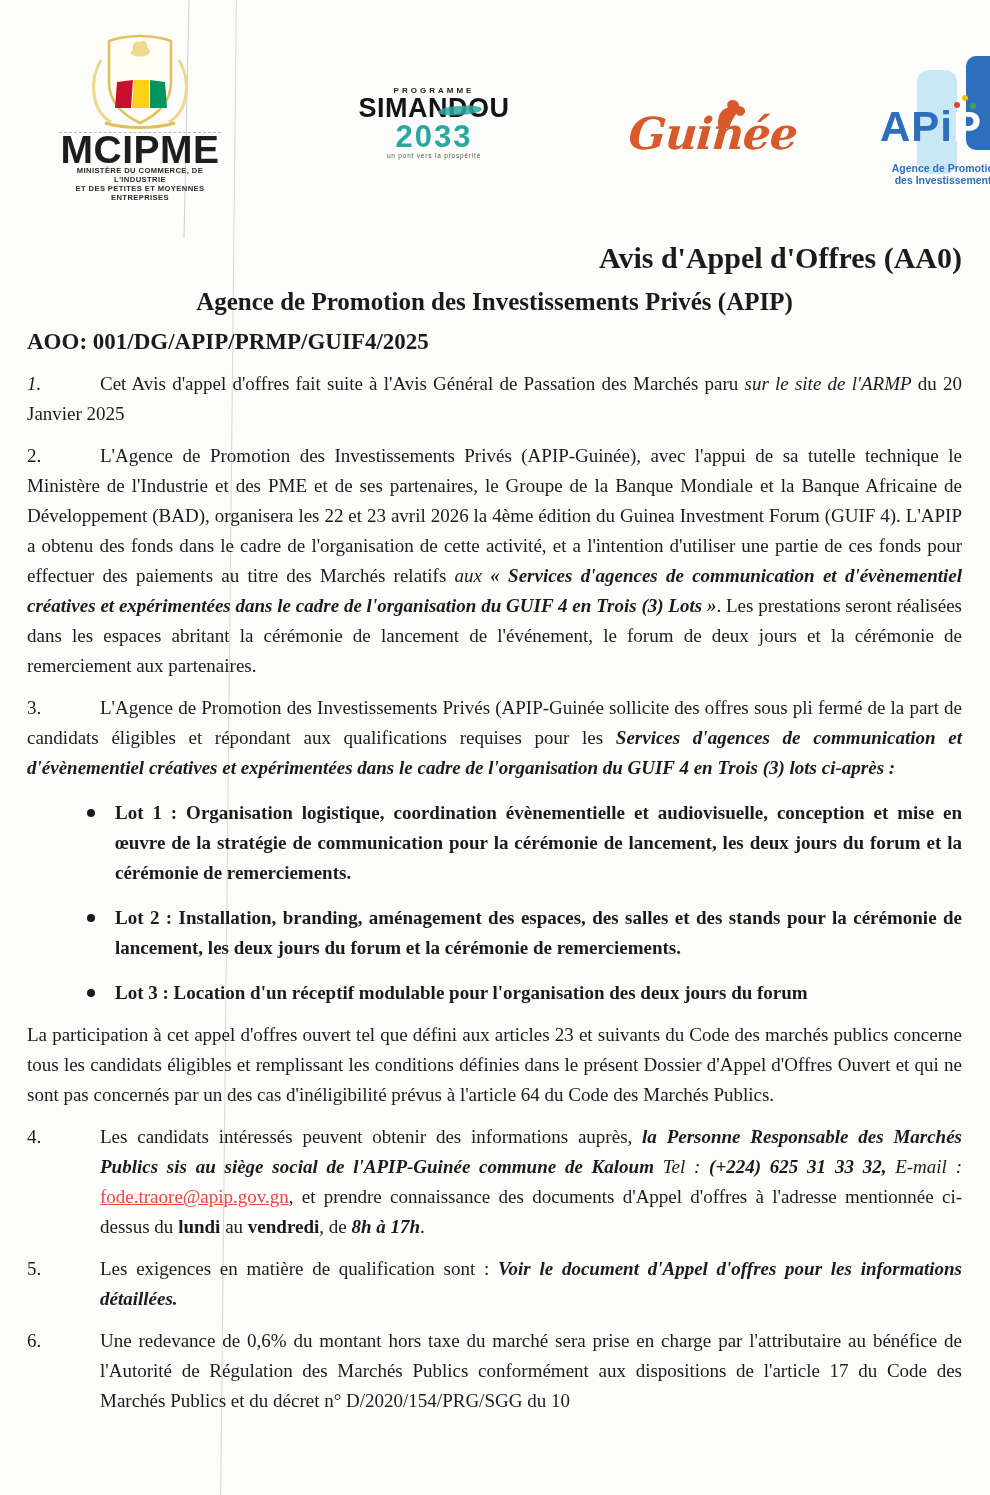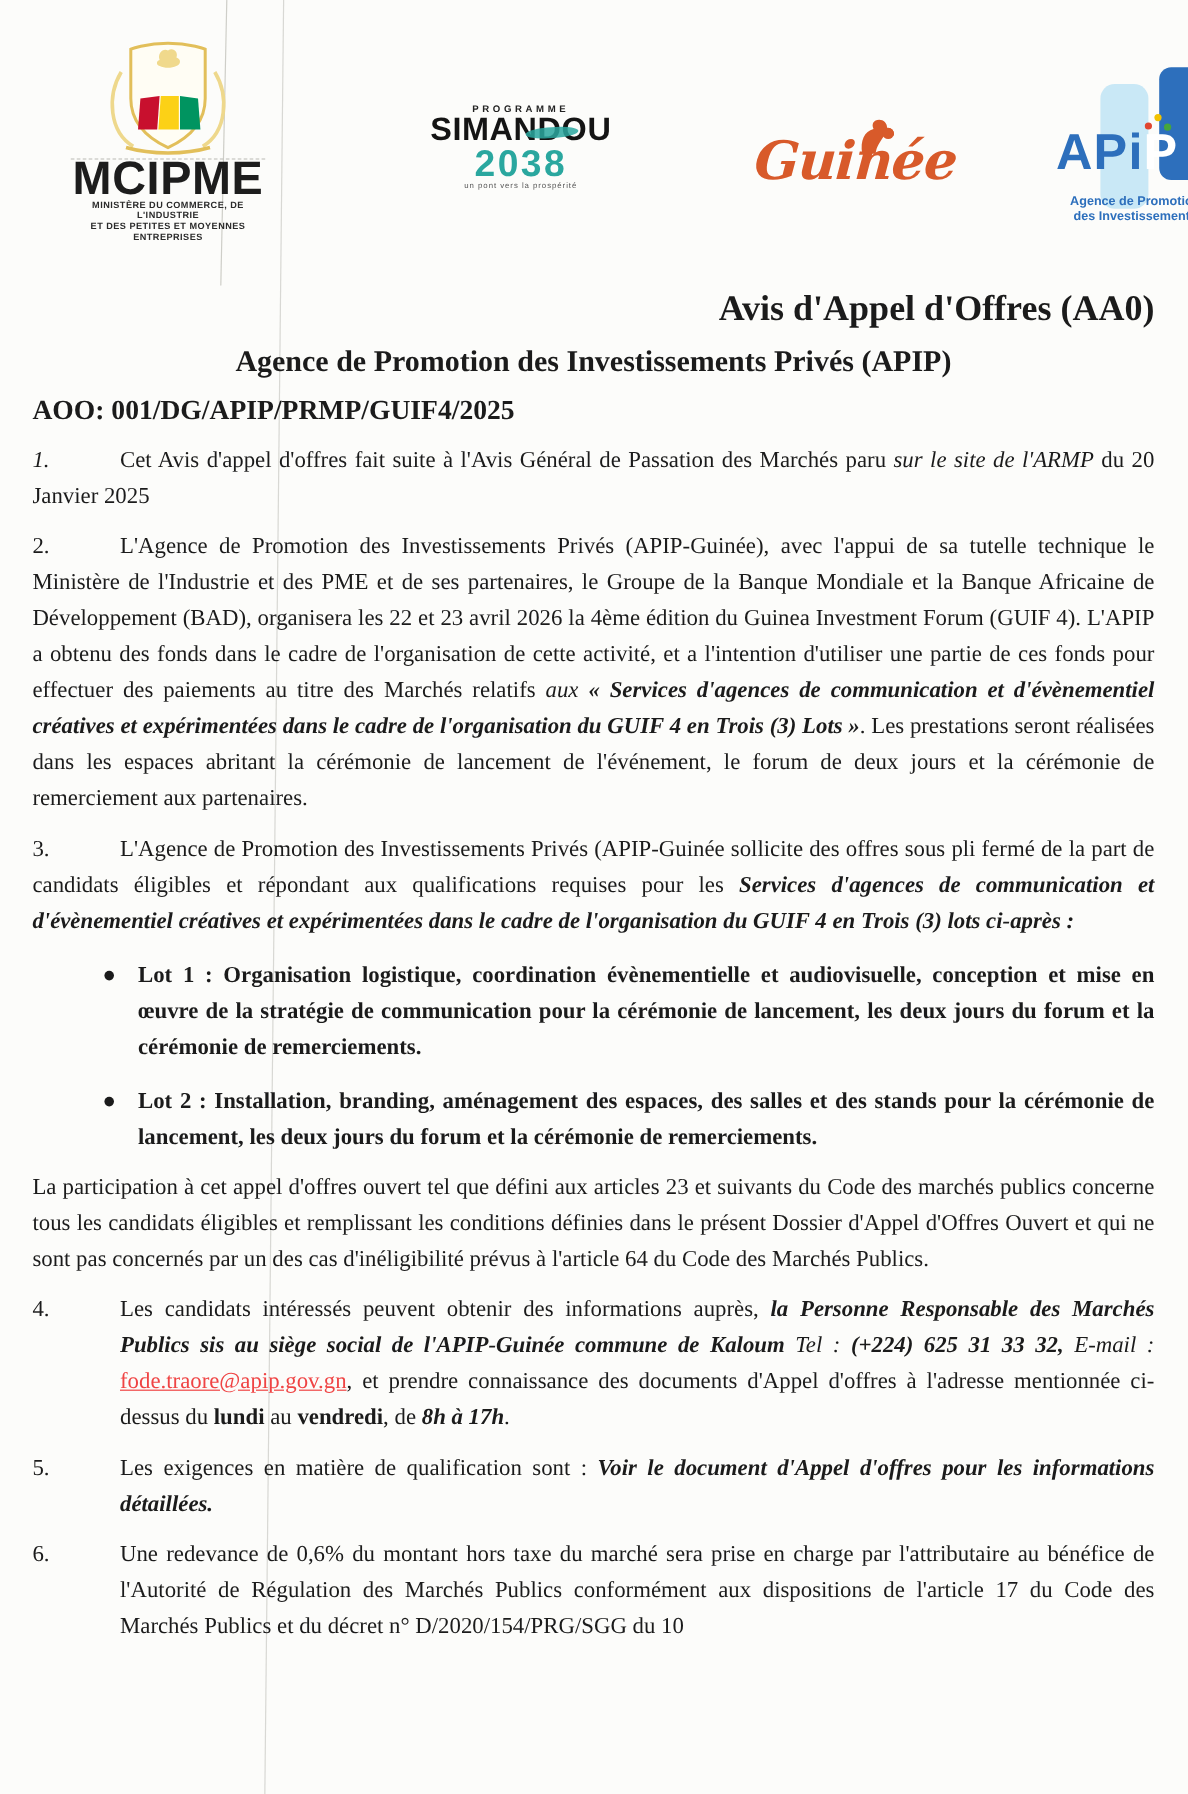--- a/index.html
+++ b/index.html
@@ -99,21 +99,21 @@
     <div class="mcipme-sub">MINISTÈRE DU COMMERCE, DE L'INDUSTRIE</div>
     <div class="mcipme-sub">ET DES PETITES ET MOYENNES ENTREPRISES</div>
   </div>
 
   <div class="logo-simandou">
     <div class="sim-kicker">PROGRAMME</div>
     <div class="sim-name">
       <span>SIMANDOU</span>
       <span class="sim-swoosh"></span>
     </div>
-    <div class="sim-year">2038</div>
+    <div class="sim-year">2033</div>
     <div class="sim-tagline">un pont vers la prospérité</div>
   </div>
 
   <div class="logo-guinee">
     <div class="guinee-animal">
       <svg width="44" height="32" viewBox="0 0 46 34">
         <path d="M14 32 C12 20 16 12 24 10 C22 6 24 2 29 2 C33 2 36 5 36 9 C40 9 43 12 42 16 C38 14 34 15 32 18 C28 24 26 28 26 32 Z" fill="#d85a2a"></path>
         <circle cx="37" cy="14" r="5" fill="#d85a2a"></circle>
       </svg>
     </div>
@@ -136,20 +136,21 @@
   <div class="content">
     <div class="title-1">Avis d'Appel d'Offres (AA0)</div>
     <div class="title-2">Agence de Promotion des Investissements Privés (APIP)</div>
     <div class="title-3">AOO: 001/DG/APIP/PRMP/GUIF4/2025</div>
     <div id="doc-body">
         <div class="para numbered-inline"><span class="num s-i">1.</span><span class="txt"><span>Cet Avis d'appel d'offres fait suite à l'Avis Général de Passation des Marchés paru </span><span class="s-i">sur le site de l'ARMP</span><span> du 20 Janvier 2025</span></span></div>
         <div class="para numbered-inline"><span class="num">2.</span><span class="txt"><span>L'Agence de Promotion des Investissements Privés (APIP-Guinée), avec l'appui de sa tutelle technique le Ministère de l'Industrie et des PME et de ses partenaires, le Groupe de la Banque Mondiale et la Banque Africaine de Développement (BAD), organisera les 22 et 23 avril 2026 la 4ème édition du Guinea Investment Forum (GUIF 4). L'APIP a obtenu des fonds dans le cadre de l'organisation de cette activité, et a l'intention d'utiliser une partie de ces fonds pour effectuer des paiements au titre des Marchés relatifs </span><span class="s-i">aux </span><span class="s-b s-i">« Services d'agences de communication et d'évènementiel créatives et expérimentées dans le cadre de l'organisation du GUIF 4 en Trois (3) Lots »</span><span>. Les prestations seront réalisées dans les espaces abritant la cérémonie de lancement de l'événement, le forum de deux jours et la cérémonie de remerciement aux partenaires.</span></span></div>
         <div class="para numbered-inline"><span class="num">3.</span><span class="txt"><span>L'Agence de Promotion des Investissements Privés (APIP-Guinée sollicite des offres sous pli fermé de la part de candidats éligibles et répondant aux qualifications requises pour les </span><span class="s-b s-i">Services d'agences de communication et d'évènementiel créatives et expérimentées dans le cadre de l'organisation du GUIF 4 en Trois (3) lots ci-après :</span></span></div>
         <div class="para bullet"><span class="txt"><span class="s-b">Lot 1 : Organisation logistique, coordination évènementielle et audiovisuelle, conception et mise en œuvre de la stratégie de communication pour la cérémonie de lancement, les deux jours du forum et la cérémonie de remerciements.</span></span></div>
         <div class="para bullet"><span class="txt"><span class="s-b">Lot 2 : Installation, branding, aménagement des espaces, des salles et des stands pour la cérémonie de lancement, les deux jours du forum et la cérémonie de remerciements.</span></span></div>
+        <div class="para bullet"><span class="txt"><span class="s-b">Lot 3 : Location d'un réceptif modulable pour l'organisation des deux jours du forum</span></span></div>
         <div class="para plain"><span class="txt"><span>La participation à cet appel d'offres ouvert tel que défini aux articles 23 et suivants du Code des marchés publics concerne tous les candidats éligibles et remplissant les conditions définies dans le présent Dossier d'Appel d'Offres Ouvert et qui ne sont pas concernés par un des cas d'inéligibilité prévus à l'article 64 du Code des Marchés Publics.</span></span></div>
         <div class="para numbered-hang">
           <span class="num">4.</span>
           <span class="txt"><span>Les candidats intéressés peuvent obtenir des informations auprès, </span><span class="s-b s-i">la Personne Responsable des Marchés Publics sis au siège social de l'APIP-Guinée commune de Kaloum</span><span class="s-i"> Tel : </span><span class="s-b s-i">(+224) 625 31 33 32,</span><span class="s-i"> E-mail : </span><a class="s-link">fode.traore@apip.gov.gn</a><span>, et prendre connaissance des documents d'Appel d'offres à l'adresse mentionnée ci-dessus du </span><span class="s-b">lundi</span><span> au </span><span class="s-b">vendredi</span><span>, de </span><span class="s-b s-i">8h à 17h</span><span>.</span></span>
         </div>
         <div class="para numbered-hang">
           <span class="num">5.</span>
           <span class="txt"><span>Les exigences en matière de qualification sont : </span><span class="s-b s-i">Voir le document d'Appel d'offres pour les informations détaillées.</span></span>
         </div>
         <div class="para numbered-hang">

